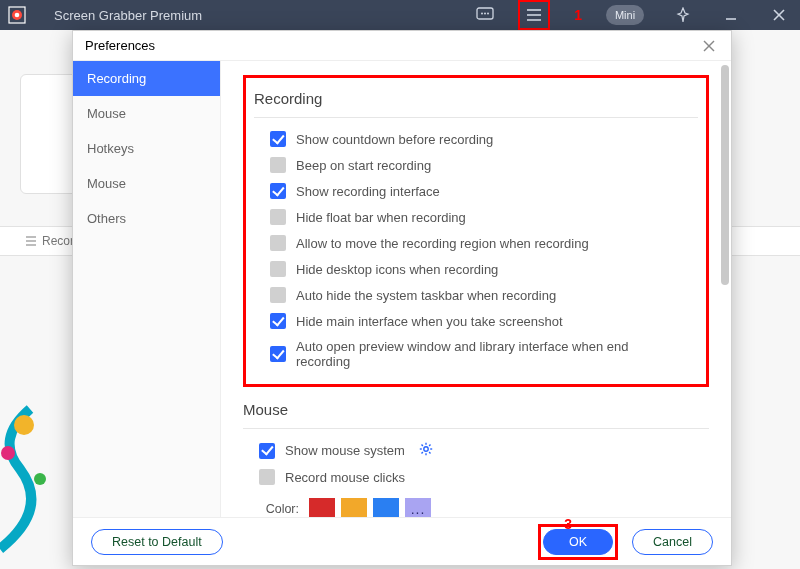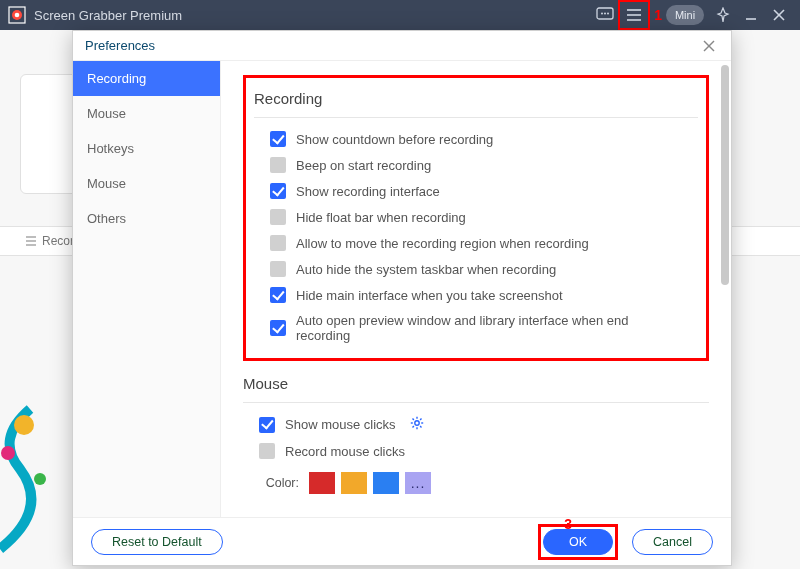--- a/index.html
+++ b/index.html
@@ -1,36 +1,36 @@
 <!DOCTYPE html>
 <html><head>
 <meta charset="utf-8">
 <style>
   * { box-sizing: border-box; margin: 0; padding: 0; }
   body { font-family: "Segoe UI", Arial, sans-serif; font-size: 13px; color: #333; background: #e8e8e8; width: 800px; height: 569px; overflow: hidden; position: relative; }
 
   
-  .titlebar { height: 30px; background: #3a4559; display: flex; align-items: center; padding: 3px 8px; color: #fff; }
+  .titlebar { height: 30px; background: #3a4559; display: flex; align-items: center; padding: 3px 8px; color: #fff; gap: 20px; }
   .titlebar .logo { width: 18px; height: 18px; display:flex; align-items:center; justify-content:center; }
   .titlebar .title { margin-left: 8px; font-size: 13px; color: #d6dbe4; }
   .titlebar .spacer { flex: 1; }
   .titlebar .tb-btn { width: 26px; height: 24px; display: flex; align-items: center; justify-content: center; margin-left: 2px; color:#cfd6e2; cursor:pointer; }
   .titlebar .mini { width: 38px; height: 20px; background: #6a7385; border-radius: 10px; display:flex; align-items:center; justify-content:center; font-size: 11px; color:#e8ecf3; margin: 0 4px; cursor:pointer;}
   .tb-highlight { border: 2px solid #ff0000; padding:1px; }
 
   
   .bg { position:absolute; top:30px; left:0; right:0; bottom:0; background:#f7f7f7; }
   .bg-card { position:absolute; top:44px; left:20px; width:340px; height:120px; background:#fff; border:1px solid #e0e0e0; border-radius:6px;}
   .bg-toolbar { position:absolute; top:196px; left:0; right:0; height:30px; background:#fff; border-top:1px solid #e2e2e2; border-bottom:1px solid #e2e2e2; padding-left:24px; display:flex; align-items:center; color:#777; font-size:12px;}
   .bg-toolbar svg{margin-right:4px;}
   .bg-deco { position:absolute; left:-10px; bottom:10px; width:90px; height:170px; }
 
   
   .dialog { position:absolute; top:30px; left:72px; width:660px; height:536px; background:#fff; box-shadow:0 4px 20px rgba(0,0,0,0.25); border:1px solid #d0d0d0; display:flex; flex-direction:column; }
-  .dlg-header { height:30px; display:flex; align-items:center; padding:0 12px; border-bottom:1px solid #eee; color:#0c4a6e; font-size:13px;}
+  .dlg-header { height:30px; display:flex; align-items:center; padding:0 12px; border-bottom:1px solid #eee; color:#000000; font-size:13px;}
   .dlg-header .spacer{flex:1;}
   .dlg-close { width:20px;height:20px;display:flex;align-items:center;justify-content:center;cursor:pointer;color:#888;}
   .dlg-body { flex:1; display:flex; overflow:hidden;}
   .sidebar { width:148px; border-right:1px solid #eee; background:#fafafa; }
   .side-item { padding:10px 14px; color:#666; cursor:pointer; font-size:13px;}
   .side-item.active { background:#3b72ff; color:#fff; }
   .content { flex:1; padding:14px 22px 8px 22px; overflow:auto; position:relative;}
   .section-title { font-size:15px; color:#444; margin:6px 0 10px 0; }
   .hr { height:1px; background:#e6e6e6; margin-bottom:8px;}
   .group-box { border:3px solid #ff0000; padding:6px 8px 10px 8px; margin-bottom:14px;}
@@ -166,37 +166,41 @@
         <div class="opt">
             <span class="cb unchecked"></span>
             <span>Hide float bar when recording</span>
           </div>
         <div class="opt">
             <span class="cb unchecked"></span>
             <span>Allow to move the recording region when recording</span>
           </div>
         <div class="opt">
             <span class="cb unchecked"></span>
+            <span>Hide desktop icons when recording</span>
+          </div>
+        <div class="opt">
+            <span class="cb unchecked"></span>
             <span>Auto hide the system taskbar when recording</span>
           </div>
         <div class="opt">
             <span class="cb checked"></span>
             <span>Hide main interface when you take screenshot</span>
           </div>
         <div class="opt">
             <span class="cb checked"></span>
             <span>Auto open preview window and library interface when end recording</span>
           </div>
       </div>
 
       <div class="section-title">Mouse</div>
       <div class="hr"></div>
       <div class="opt">
         <span class="cb checked"></span>
-        <span>Show mouse clicks</span>
+        <span>Show mouse system</span>
         <span class="gear">
           <svg width="14" height="14" viewBox="0 0 14 14">
               <circle cx="7" cy="7" r="2.2" fill="none" stroke="#2a66ff" stroke-width="1.4"></circle>
               <g stroke="#2a66ff" stroke-width="1.4">
                 <line x1="7" y1="0.8" x2="7" y2="2.8"></line>
                 <line x1="7" y1="11.2" x2="7" y2="13.2"></line>
                 <line x1="0.8" y1="7" x2="2.8" y2="7"></line>
                 <line x1="11.2" y1="7" x2="13.2" y2="7"></line>
                 <line x1="2.5" y1="2.5" x2="3.9" y2="3.9"></line>
                 <line x1="10.1" y1="10.1" x2="11.5" y2="11.5"></line>

